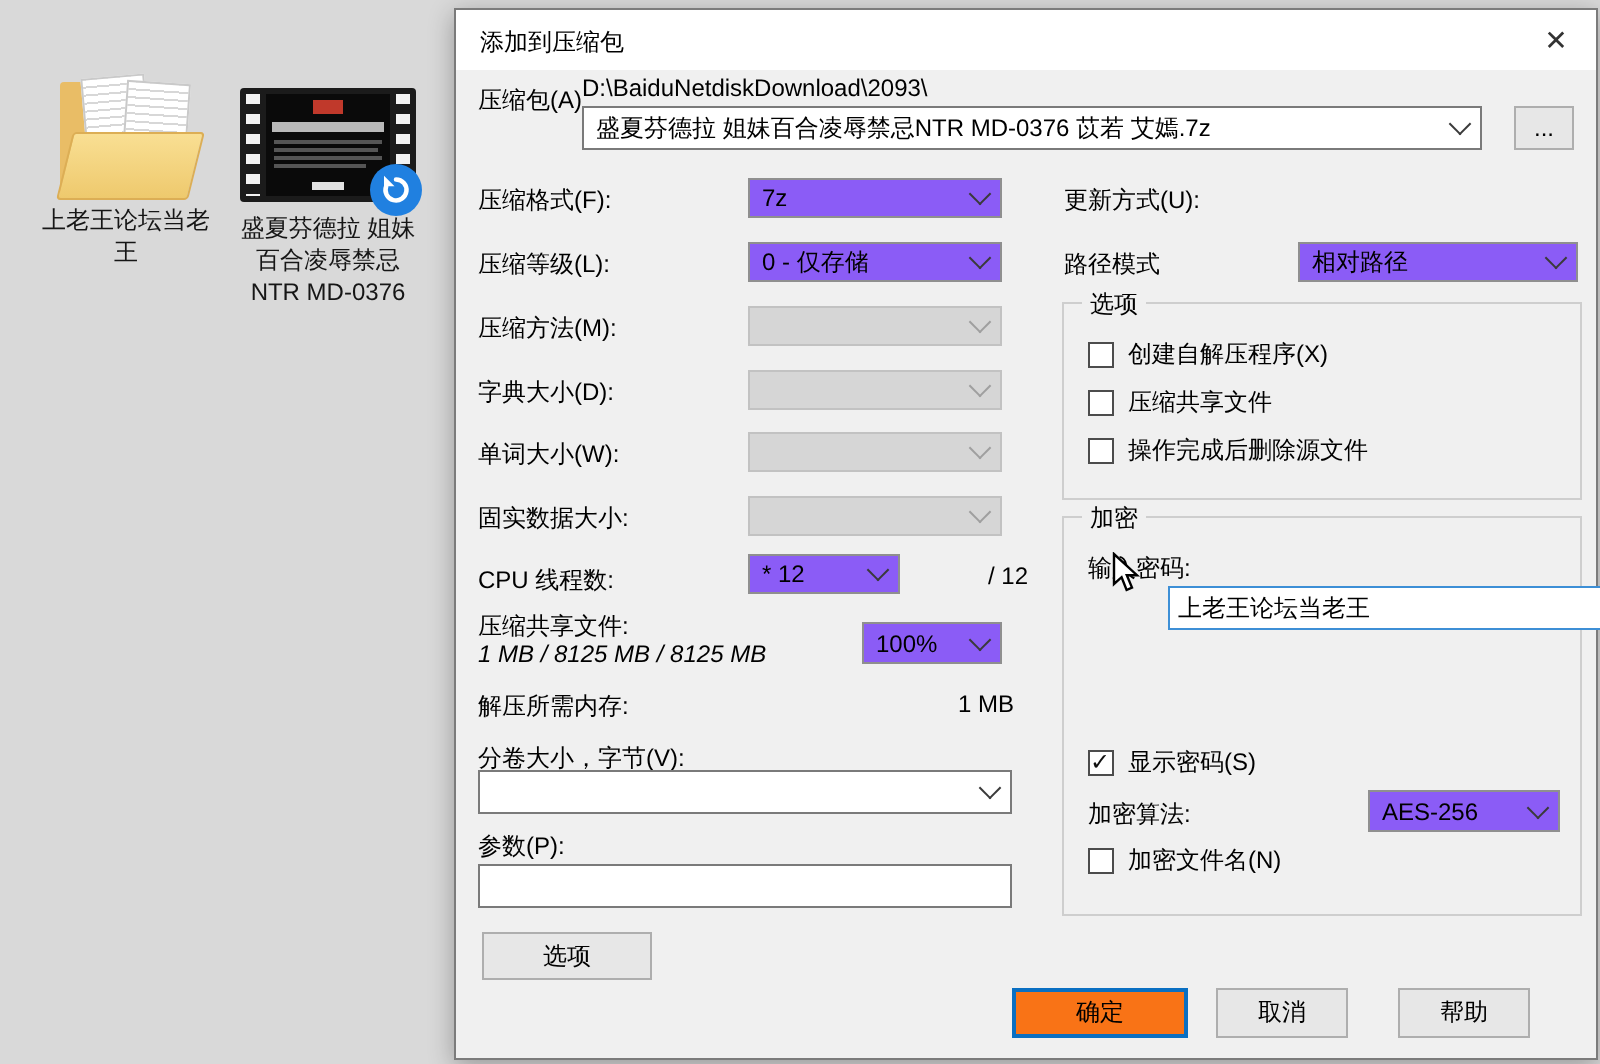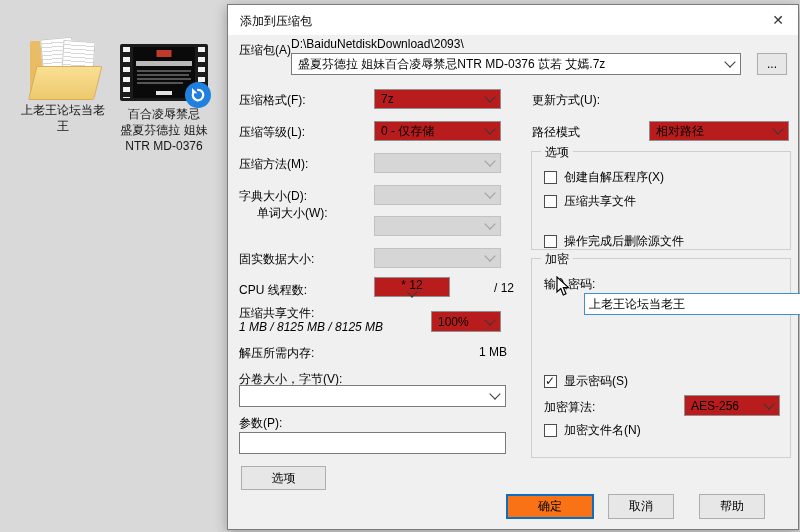--- a/index.html
+++ b/index.html
@@ -36,21 +36,21 @@
 
   
   .dialog{position:absolute;left:227px;top:4px;width:572px;height:526px;background:#f0f0f0;
           border:1px solid #7b7b7b;box-shadow:0 3px 12px rgba(0,0,0,.3);box-sizing:border-box;}
   .titlebar{position:absolute;left:0;top:0;right:0;height:30px;background:#ffffff;}
   .title{position:absolute;left:12px;top:8px;}
   .close{position:absolute;right:8px;top:4px;width:24px;height:22px;text-align:center;line-height:22px;
          font-size:14px;color:#333;cursor:default;}
 
   .lbl{position:absolute;white-space:nowrap;}
-  .combo{position:absolute;height:20px;background:#b91c1c;border:1px solid #8f8f8f;box-sizing:border-box;
+  .combo{position:absolute;height:20px;background:#8b5cf6;border:1px solid #8f8f8f;box-sizing:border-box;
          display:flex;align-items:center;justify-content:space-between;padding:0 6px;}
   .combo .v{white-space:nowrap;overflow:hidden;}
   .chev{width:7px;height:7px;border-right:1.5px solid #3a3a3a;border-bottom:1.5px solid #3a3a3a;
         transform:rotate(45deg);margin-top:-4px;flex:none;}
   .combo.white{background:#fff;border-color:#7a7a7a;}
   .combo.disabled{background:#d6d6d6;border-color:#c2c2c2;}
   .combo.disabled .chev{border-color:#9f9f9f;}
 
   .txt{position:absolute;height:22px;background:#fff;border:1px solid #7a7a7a;box-sizing:border-box;
        font-family:inherit;font-size:12px;padding:0 4px;outline:none;}
@@ -98,22 +98,22 @@
       <div class="v-line vl6"></div>
     </div>
     <div class="badge">
       <svg width="18" height="18" viewBox="0 0 24 24">
         <path d="M12 5a7 7 0 1 1-6.5 4.4" fill="none" stroke="#fff" stroke-width="3" stroke-linecap="round"></path>
         <path d="M4 2.5v7h7z" fill="#fff"></path>
       </svg>
     </div>
   </div>
   <div class="icon-label" style="left:106px;top:106px;width:116px;">
+    <div>盛夏芬德拉 姐妹</div>
     <div>百合凌辱禁忌</div>
-    <div>盛夏芬德拉 姐妹</div>
     <div>NTR MD-0376</div>
   </div>
 
   <div class="dialog">
     <div class="titlebar">
       <span class="title">添加到压缩包</span>
       <span class="close">✕</span>
     </div>
 
     <span class="lbl" style="left:11px;top:37px;">压缩包(A)</span>
@@ -141,34 +141,34 @@
       <span class="v"></span>
       <span class="chev"></span>
     </div>
 
     <span class="lbl" style="left:11px;top:183px;">字典大小(D):</span>
     <div class="combo disabled" style="left:146px;top:180px;width:127px;">
       <span class="v"></span>
       <span class="chev"></span>
     </div>
 
-    <span class="lbl" style="left:11px;top:200px;margin-left:18px;">单词大小(W):</span>
+    <span class="lbl" style="left:11px;top:214px;">单词大小(W):</span>
     <div class="combo disabled" style="left:146px;top:211px;width:127px;">
       <span class="v"></span>
       <span class="chev"></span>
     </div>
 
     <span class="lbl" style="left:11px;top:246px;">固实数据大小:</span>
     <div class="combo disabled" style="left:146px;top:243px;width:127px;">
       <span class="v"></span>
       <span class="chev"></span>
     </div>
 
     <span class="lbl" style="left:11px;top:277px;">CPU 线程数:</span>
-    <div class="combo" style="left:146px;top:272px;width:76px;flex-direction:column;">
+    <div class="combo" style="left:146px;top:272px;width:76px;">
       <span class="v">* 12</span>
       <span class="chev"></span>
     </div>
     <span class="lbl" style="left:266px;top:276px;">/ 12</span>
 
     <span class="lbl" style="left:11px;top:300px;">压缩共享文件:</span>
     <span class="lbl" style="left:11px;top:315px;font-style:italic;">1 MB / 8125 MB / 8125 MB</span>
     <div class="combo" style="left:203px;top:306px;width:70px;height:21px;">
       <span class="v">100%</span>
       <span class="chev"></span>
@@ -200,21 +200,21 @@
       <span class="grp-t">选项</span>
     </div>
     <div class="cb" style="left:316px;top:164px;">
       <span class="box"></span>
       <span>创建自解压程序(X)</span>
     </div>
     <div class="cb" style="left:316px;top:188px;">
       <span class="box"></span>
       <span>压缩共享文件</span>
     </div>
-    <div class="cb" style="left:316px;top:212px;margin-top:16px;">
+    <div class="cb" style="left:316px;top:212px;">
       <span class="box"></span>
       <span>操作完成后删除源文件</span>
     </div>
 
     <div class="grp" style="left:303px;top:253px;width:258px;height:198px;">
       <span class="grp-t">加密</span>
     </div>
     <span class="lbl" style="left:316px;top:271px;">输入密码:</span>
     <input class="txt focused" style="left: 316px; top: 288px; width: 238px;" value="上老王论坛当老王">
 

